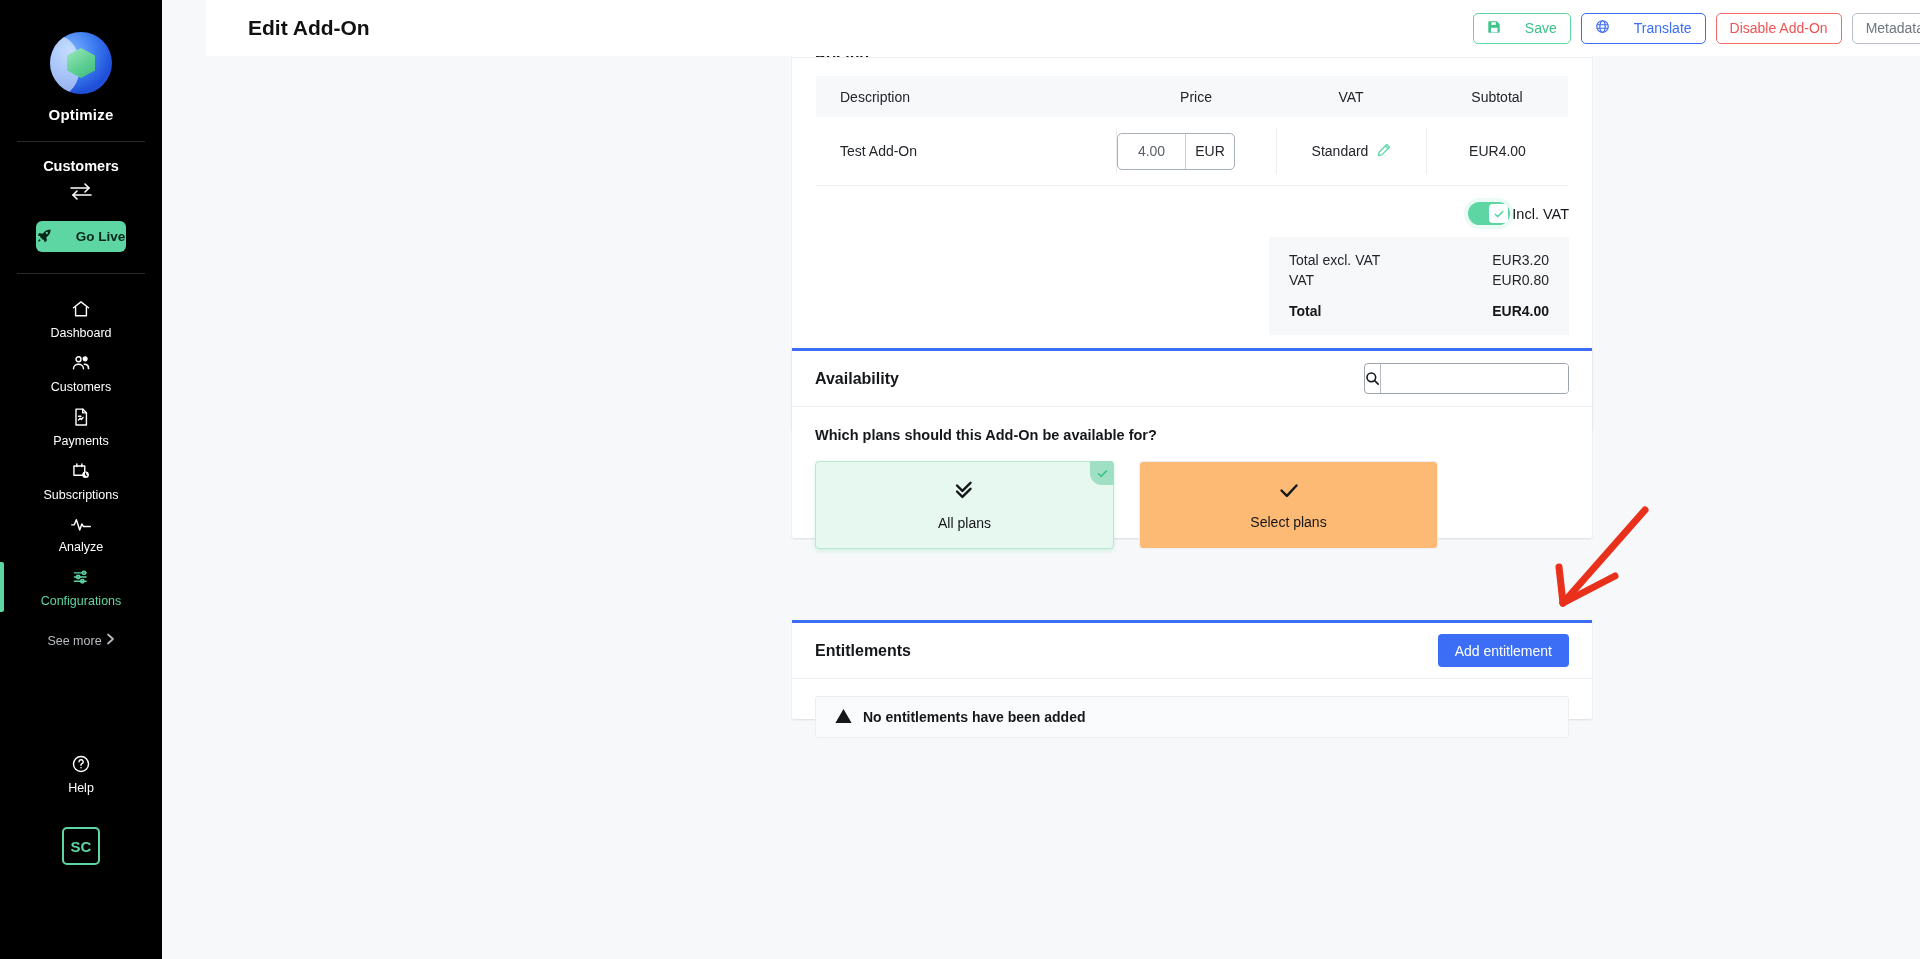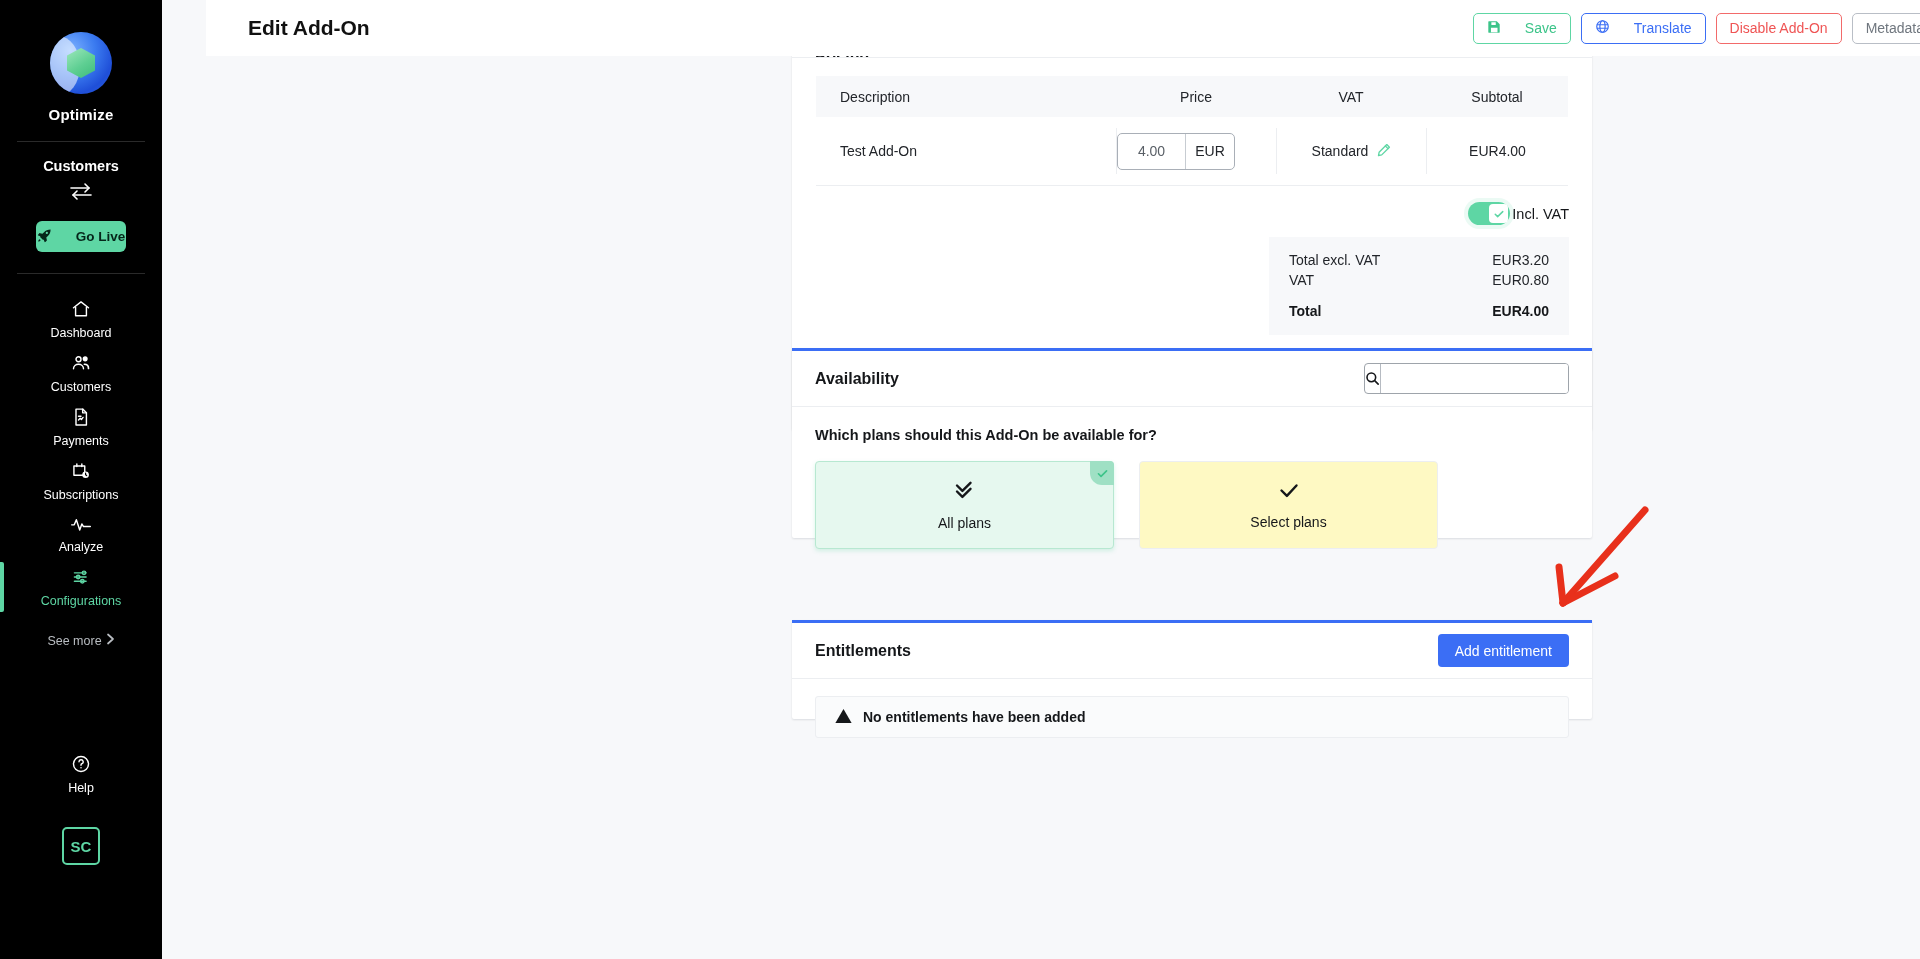--- a/index.html
+++ b/index.html
@@ -202,21 +202,21 @@
   .plan-cards { display: flex; gap: 25px; margin-top: 18px; }
   .plan-card {
     width: 299px; height: 88px; border-radius: 4px;
     display: flex; flex-direction: column; align-items: center; justify-content: center;
     gap: 9px; cursor: pointer; position: relative;
   }
   .plan-card.selected {
     background: #e6f8ef; border: 1px solid #b7e8d1;
     box-shadow: 0 2px 4px rgba(94,214,164,0.25);
   }
-  .plan-card.unselected { background: #fef9c3; border: 1px solid #eceef1; align-items: center; }
+  .plan-card.unselected { background: #fdba74; border: 1px solid #eceef1; align-items: center; }
   .plan-label { font-size: 14px; color: #15171a; }
   .plan-check-badge {
     position: absolute; top: -1px; right: -1px;
     width: 24px; height: 24px; border-radius: 0 4px 0 12px;
     background: #9fe0c4; display: flex; align-items: center; justify-content: center;
   }
 
   
   #card-entitlements { top: 564px; height: 99px; }
   .add-ent-btn {

